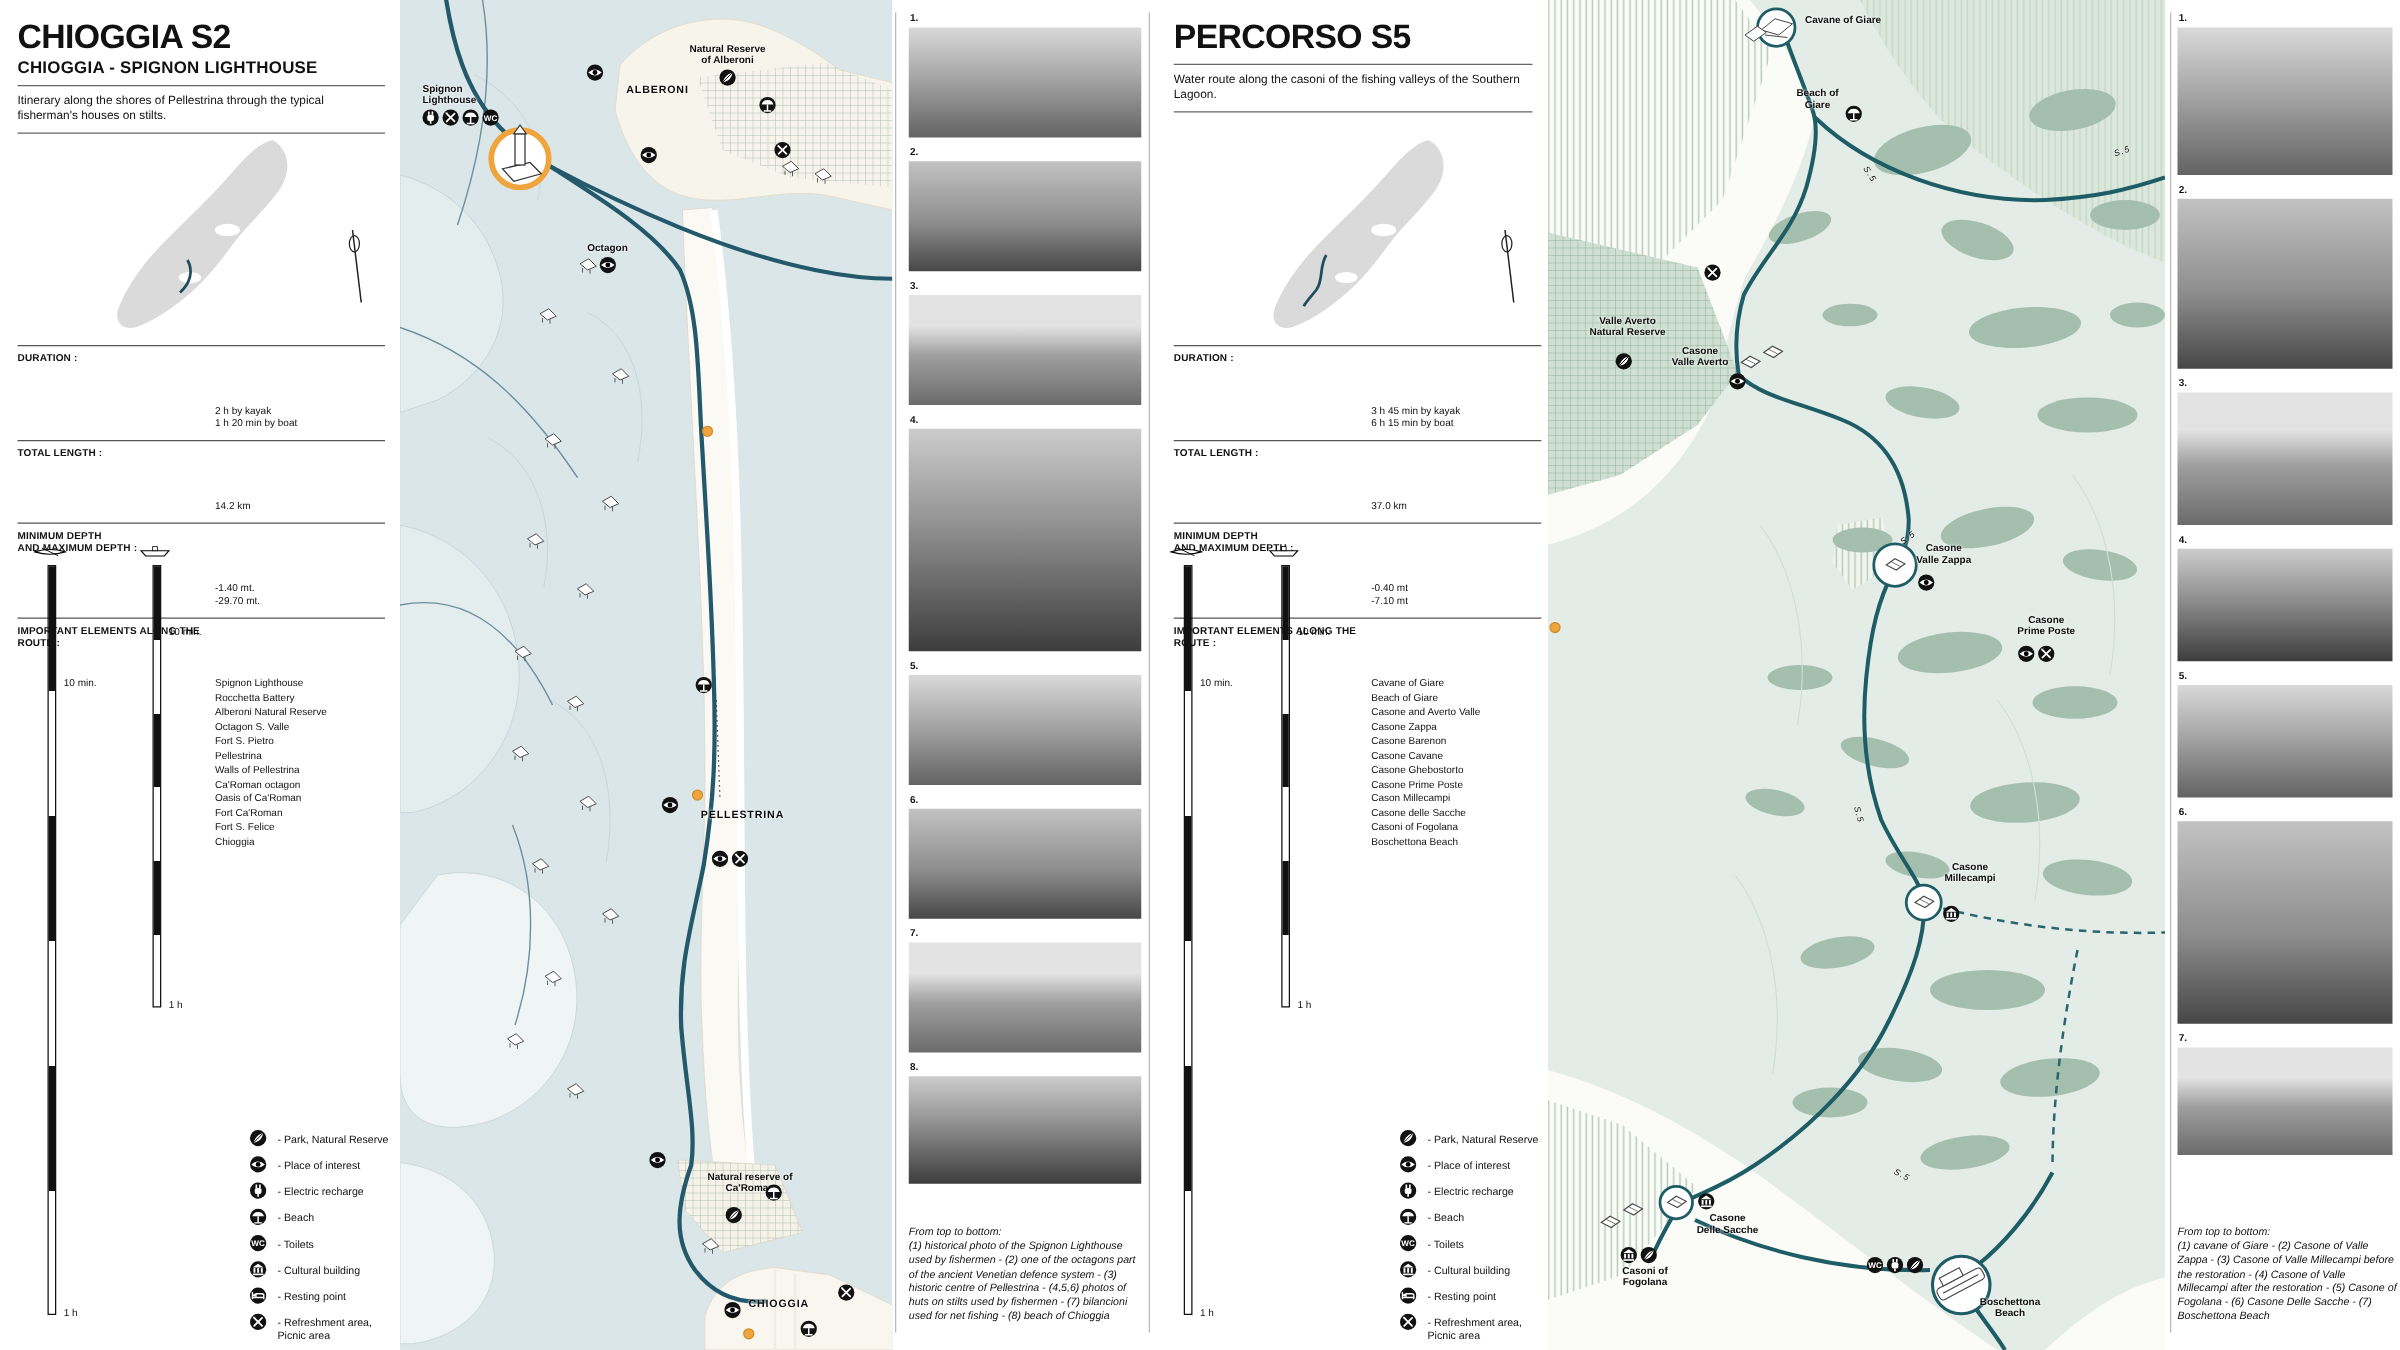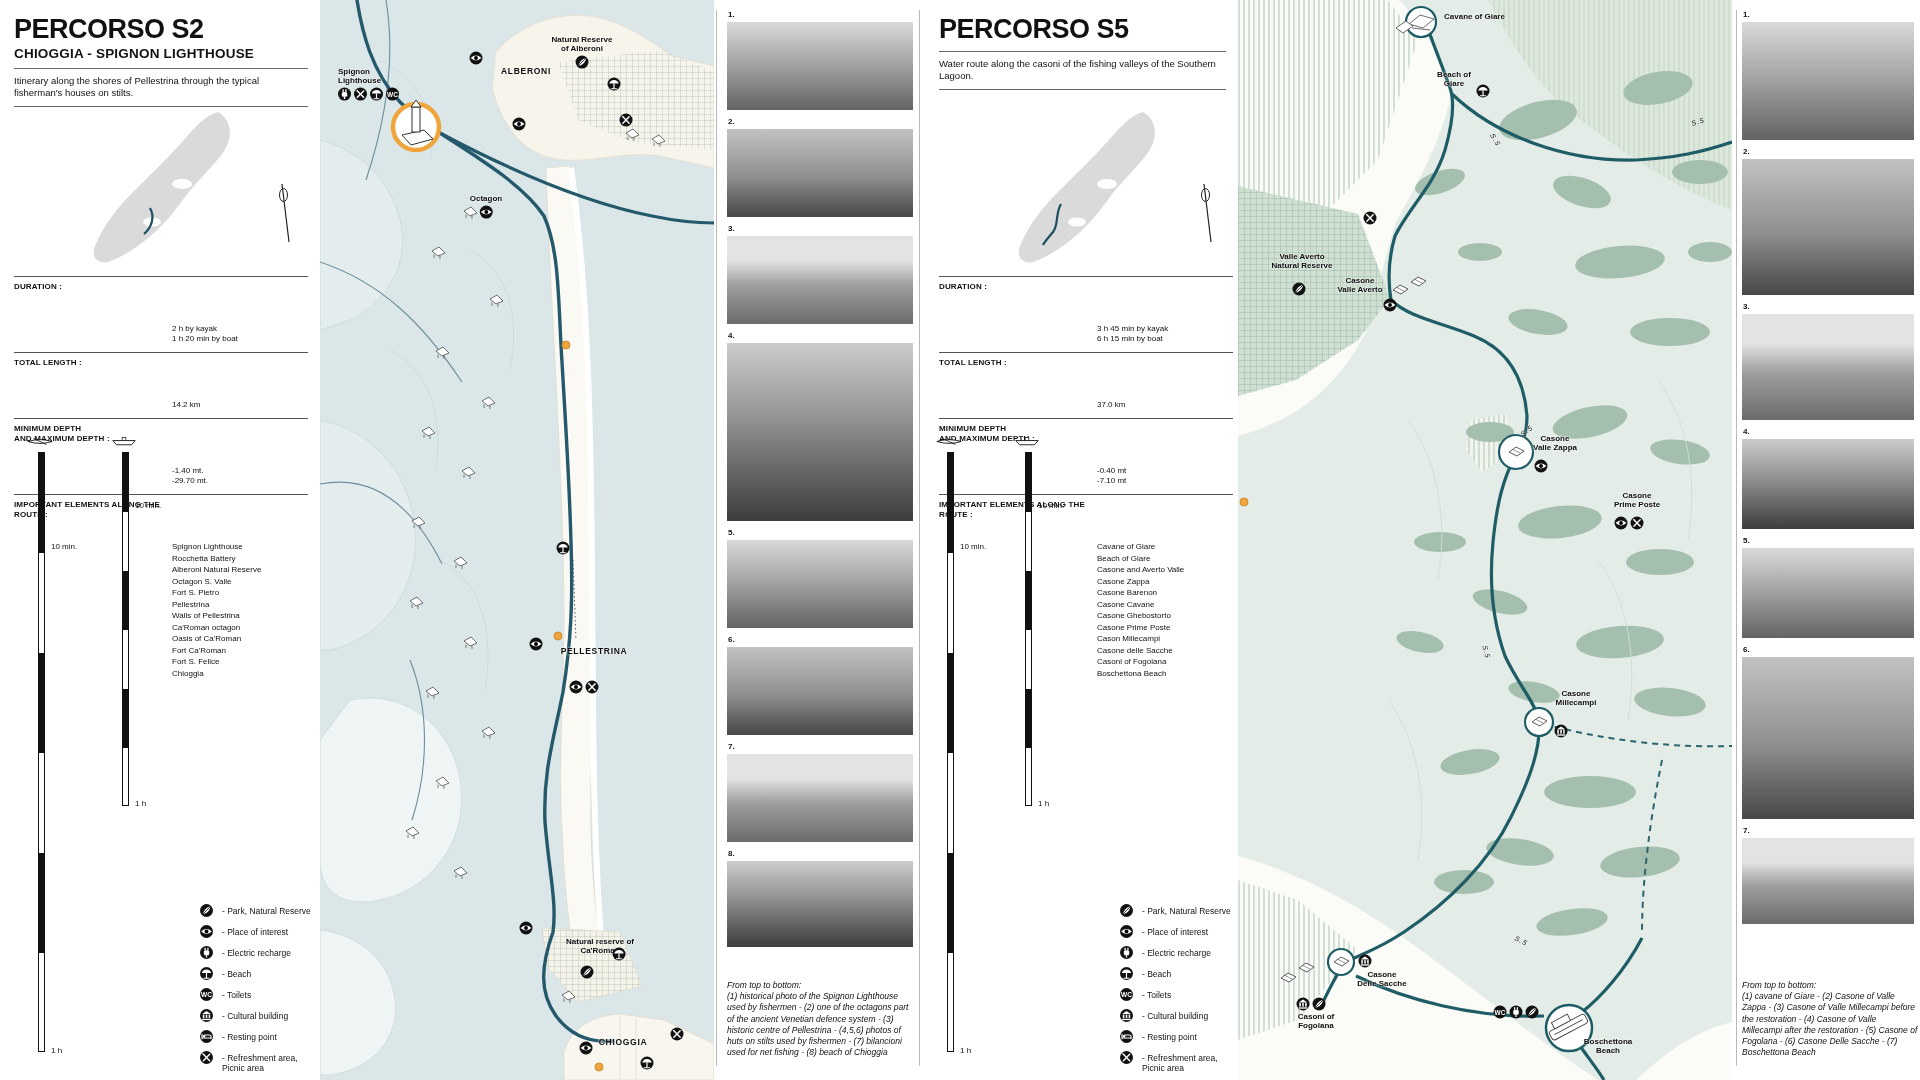--- a/index.html
+++ b/index.html
@@ -72,21 +72,21 @@
   .g3 { background:linear-gradient(180deg,#cccccc 0%,#969696 40%,#3d3d3d 100%); }
   .pcaption { font-size:8.5px; font-style:italic; line-height:1.32; margin-top:12px; white-space:pre-line; }
 
   .vdiv { position:absolute; top:10px; bottom:14px; width:1px; background:#b9b9b9; z-index:6; }
 </style>
 </head>
 <body>
 
 <div class="info" id="info-s2">
   <div class="hdr">
-    <div class="ptitle">PERCORSO S2</div>
+    <div class="ptitle">CHIOGGIA S2</div>
     <div class="psub">CHIOGGIA - SPIGNON LIGHTHOUSE</div>
     <div class="rule"></div>
     <div class="pdesc">Itinerary along the shores of Pellestrina through the typical fisherman's houses on stilts.</div>
     <div class="rule"></div>
   </div>
 
   <div class="locator">
     <svg viewBox="0 0 170 168" width="170" height="168">
       <path d="M132,8 C146,16 148,34 136,50 C122,68 110,78 99,93 C88,108 77,122 62,134 C49,145 34,154 22,158 C11,160 5,153 9,142 C18,120 32,103 47,88 C64,71 82,54 97,37 C110,22 120,11 132,8 Z" fill="#dadada"></path>
       <ellipse cx="66" cy="118" rx="9" ry="4.5" fill="#fff"></ellipse>

